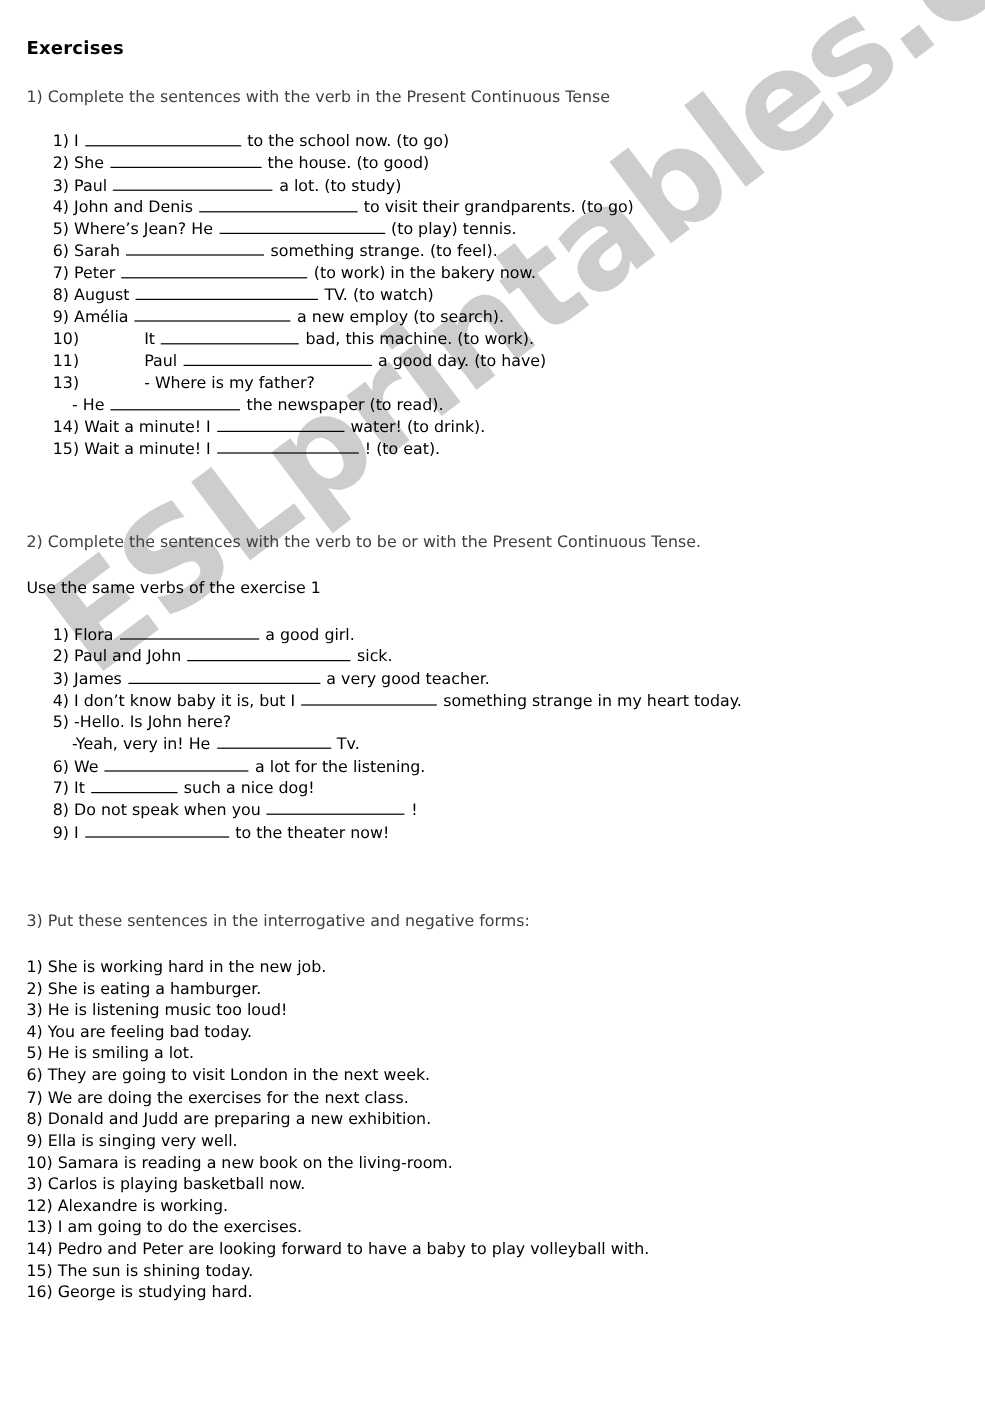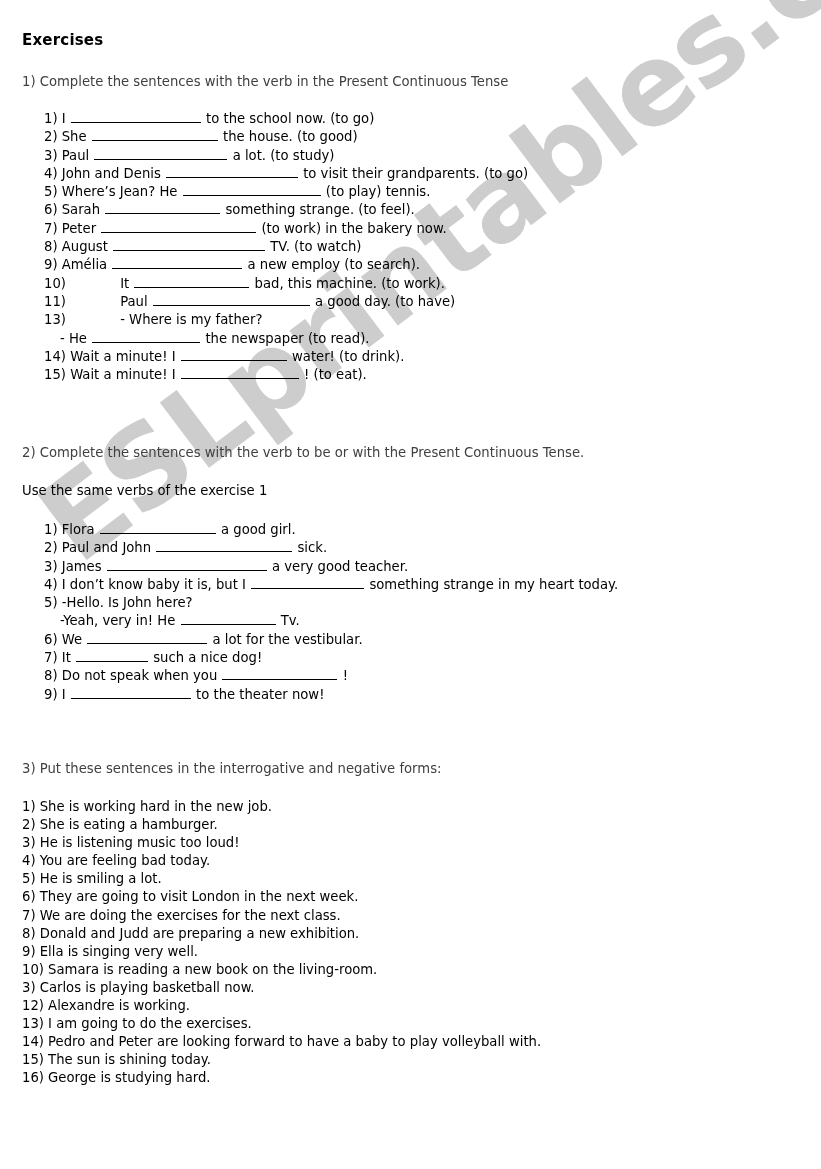--- a/index.html
+++ b/index.html
@@ -133,21 +133,21 @@
 
     <div class="sub-note" style="left:22px; top:483px;">Use the same verbs of the exercise 1</div>
 
     <ul class="qlist" id="list-ex2" style="left:44px; top:521px;">
         <li><span class="num">1)</span> <span>Flora</span> <span class="blank" style="width: 116px;"></span> <span>a good girl.</span></li>
         <li><span class="num">2)</span> <span>Paul and John</span> <span class="blank" style="width: 136px;"></span> <span>sick.</span></li>
         <li><span class="num">3)</span> <span>James</span> <span class="blank" style="width: 160px;"></span> <span>a very good teacher.</span></li>
         <li><span class="num">4)</span> <span>I don’t know baby it is, but I</span> <span class="blank" style="width: 113px;"></span> <span>something strange in my heart today.</span></li>
         <li><span class="num">5)</span> <span>-Hello. Is John here?</span></li>
         <li style="padding-left: 16px;"><span>-Yeah, very in! He</span> <span class="blank" style="width: 95px;"></span> <span>Tv.</span></li>
-        <li><span class="num">6)</span> <span>We</span> <span class="blank" style="width: 120px;"></span> <span>a lot for the vestibular.</span></li>
+        <li><span class="num">6)</span> <span>We</span> <span class="blank" style="width: 120px;"></span> <span>a lot for the listening.</span></li>
         <li><span class="num">7)</span> <span>It</span> <span class="blank" style="width: 72px;"></span> <span>such a nice dog!</span></li>
         <li><span class="num">8)</span> <span>Do not speak when you</span> <span class="blank" style="width: 115px;"></span> <span>!</span></li>
         <li><span class="num">9)</span> <span>I</span> <span class="blank" style="width: 120px;"></span> <span>to the theater now!</span></li>
       </ul>
 
     <div class="section-head" style="left:22px; top:761px;">3) Put these sentences in the interrogative and negative forms:</div>
 
     <ul class="qlist tight" id="list-ex3" style="left:22px; top:798px;">
         <li>1) She is working hard in the new job.</li>
         <li>2) She is eating a hamburger.</li>

